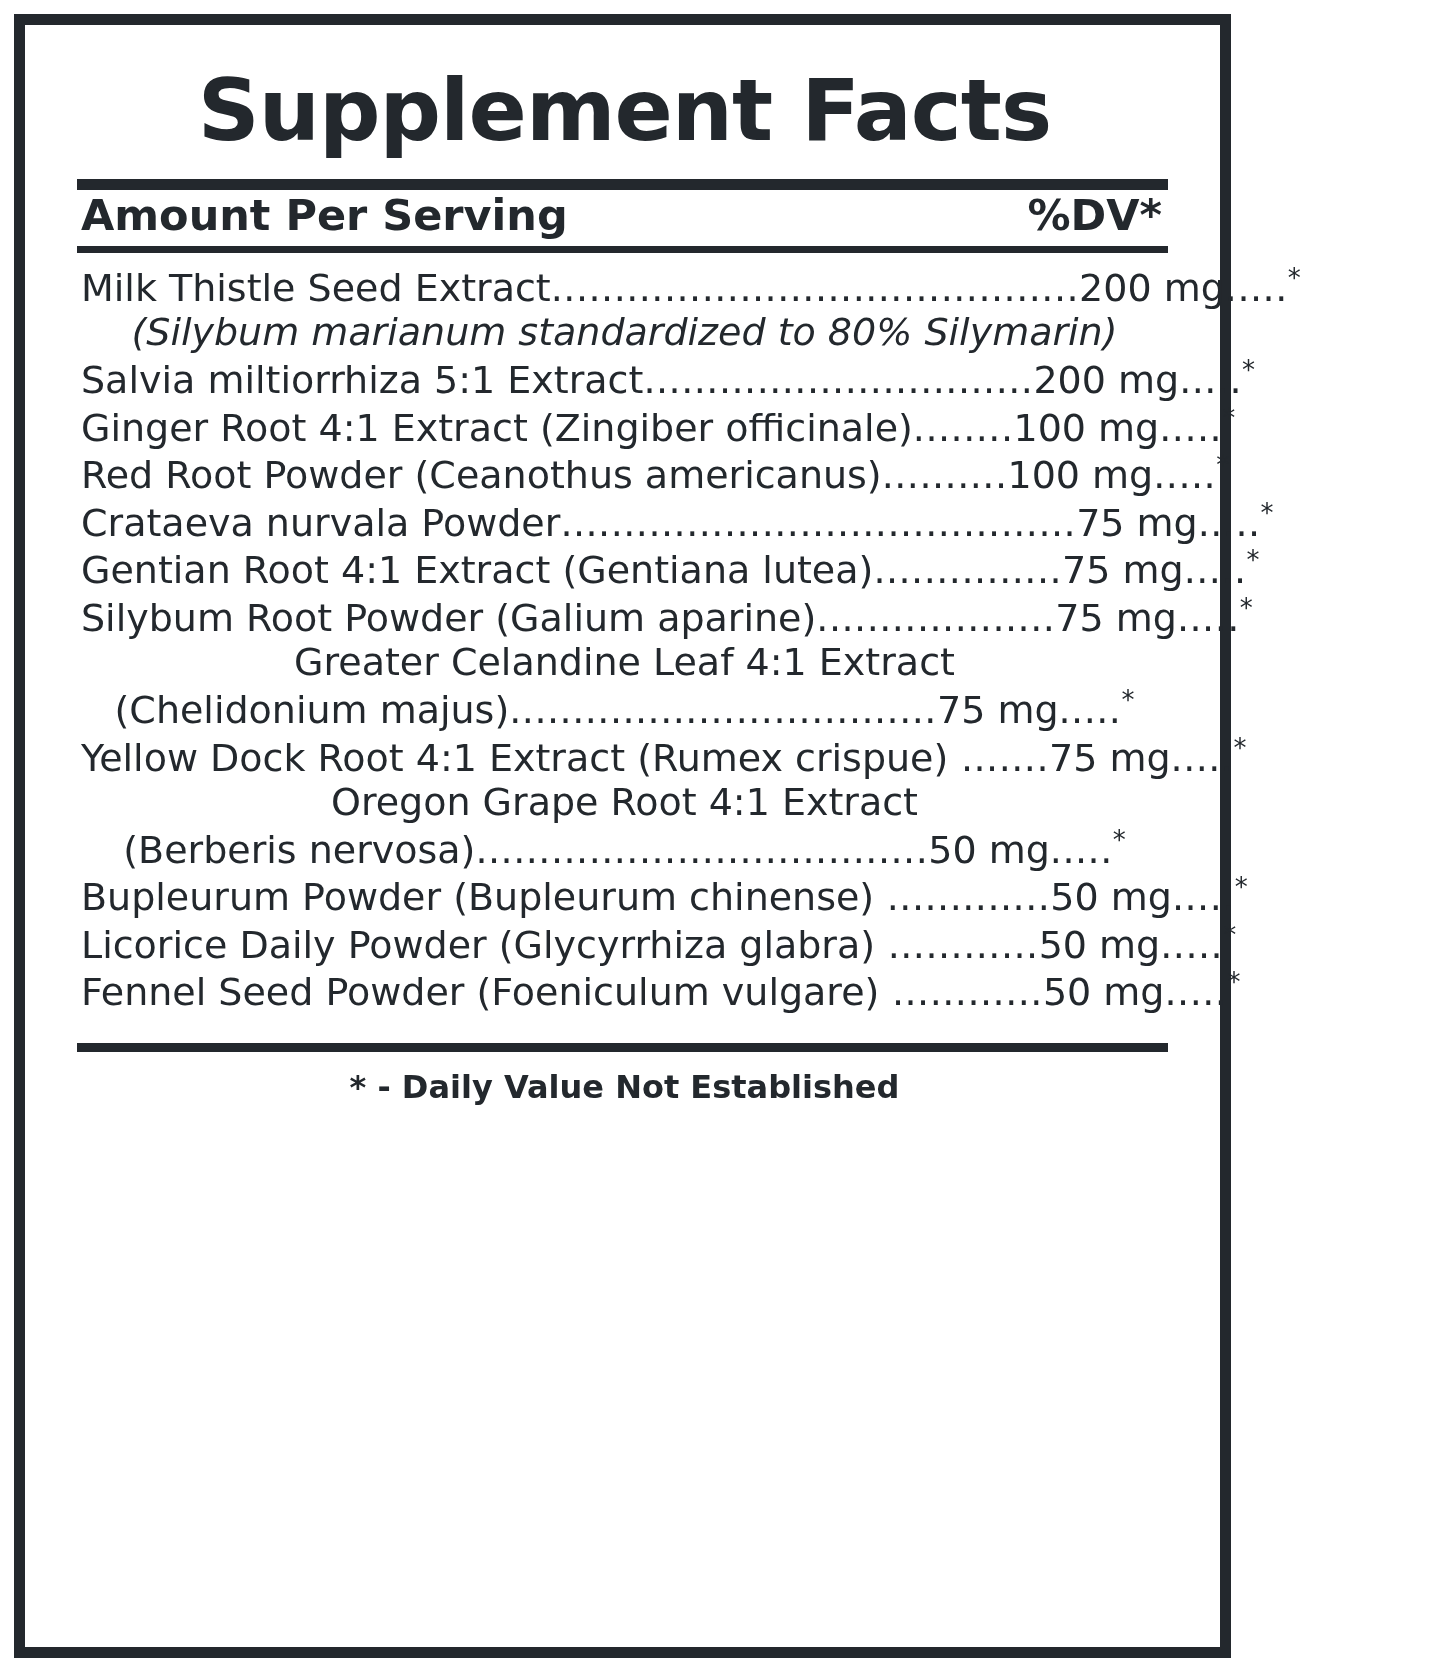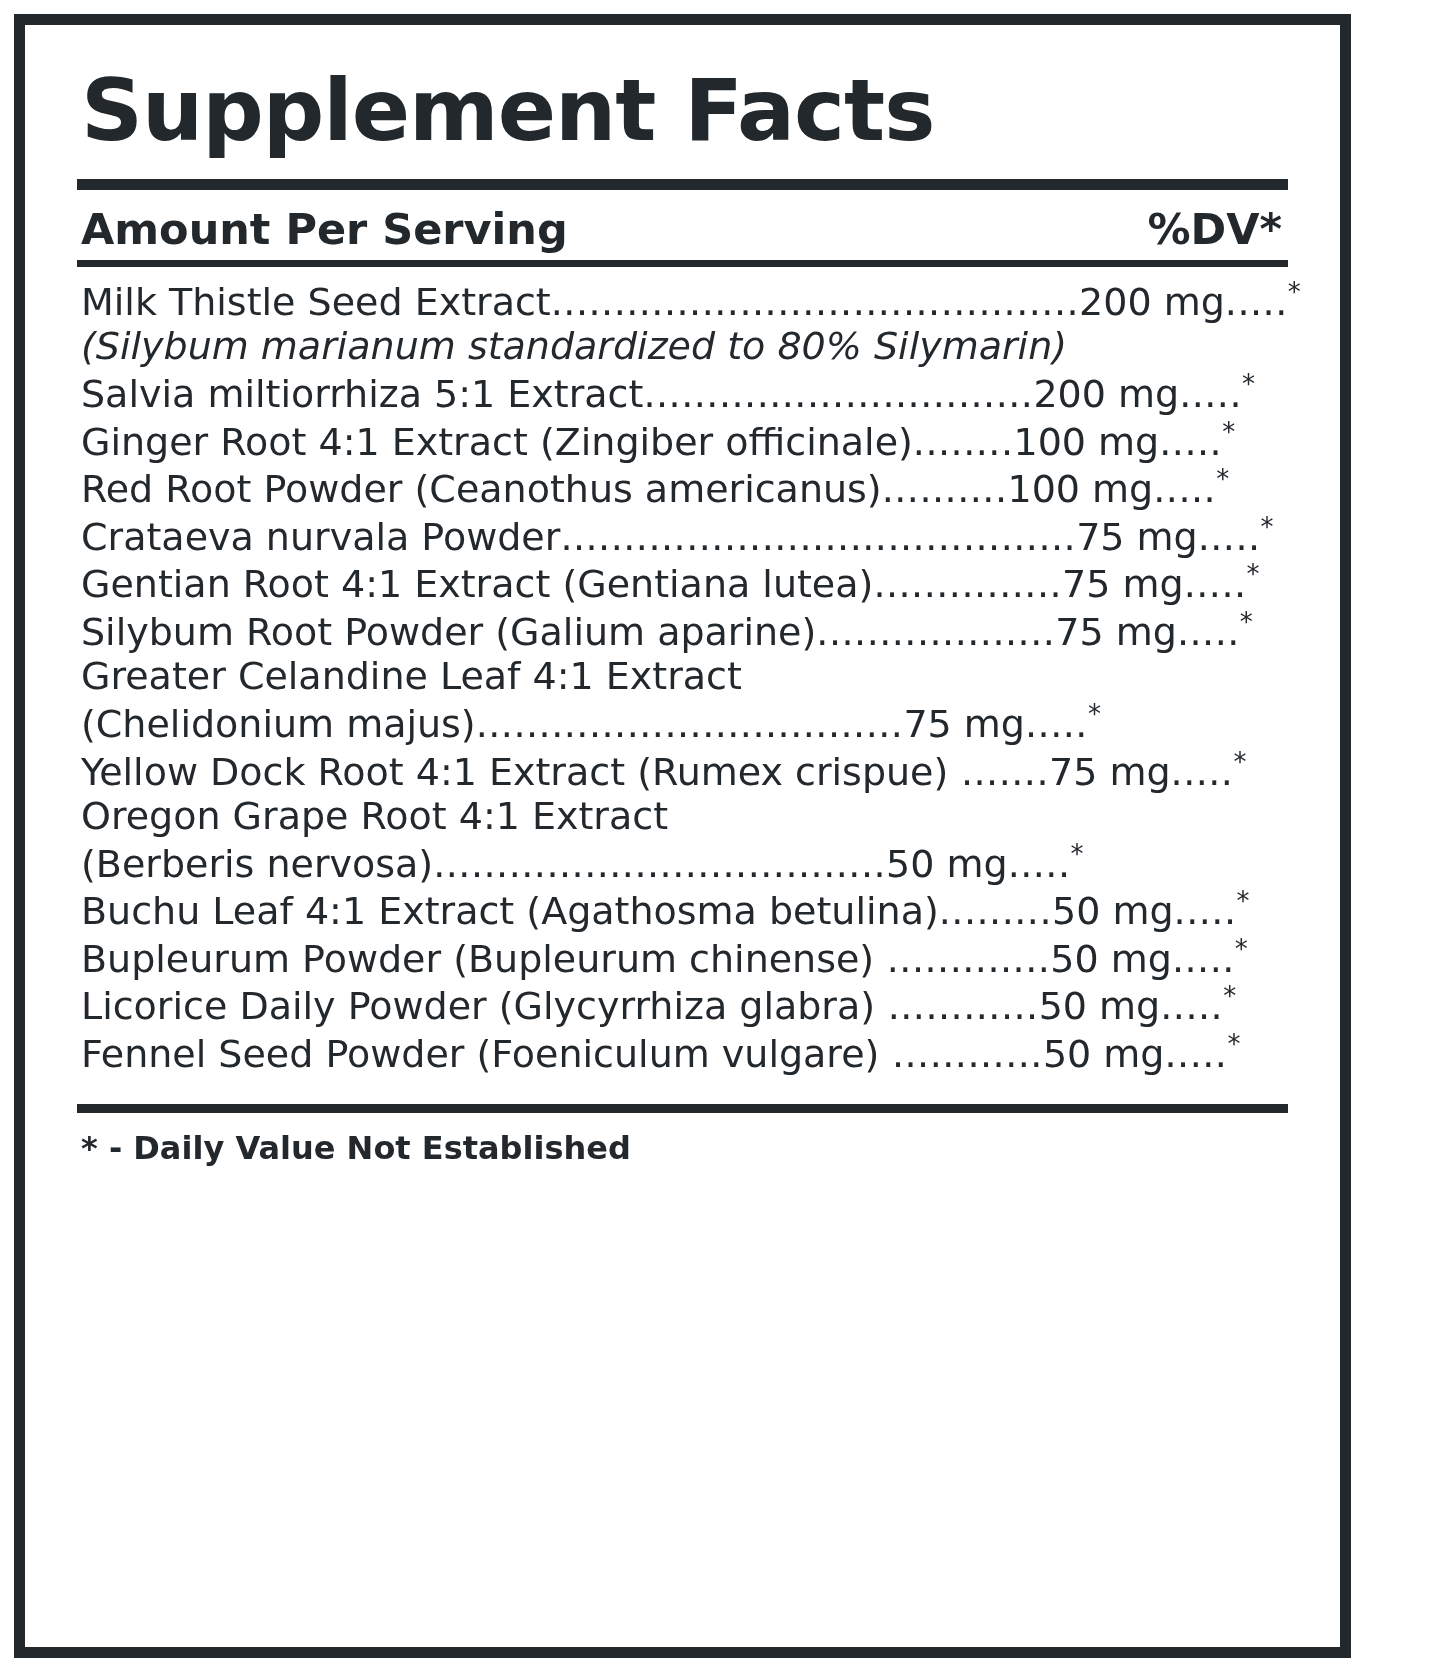--- a/index.html
+++ b/index.html
@@ -11,25 +11,26 @@
   body {
     width: 1445px;
     height: 1672px;
     font-family: "DejaVu Sans", sans-serif;
     color: #23282d;
   }
   .panel {
     position: absolute;
     left: 14px;
     top: 14px;
-    width: 1337px;
+    width: 1217px;
     height: 1644px;
     border: 11px solid #23282d;
     background: #ffffff;
     padding: 0 52px;
+    text-align: center;
   }
   .title {
     font-size: 86px;
     font-weight: 700;
     letter-spacing: -1px;
     line-height: 1.0;
     margin: 42px 0 0 4px;
     white-space: nowrap;
   }
   .serving-block {
@@ -53,21 +54,20 @@
     height: 7px;
     background: #23282d;
     margin-top: 6px;
   }
   .amount-row {
     display: flex;
     justify-content: space-between;
     align-items: baseline;
     font-size: 43px;
     font-weight: 700;
-    margin-top: 14px;
     padding: 0 6px 0 4px;
   }
   .ingredients {
     margin-top: 10px;
   }
   .ing {
     font-size: 38px;
     line-height: 1.18;
     margin-left: 4px;
     white-space: nowrap;
@@ -164,23 +164,20 @@
       <span>Yellow Dock Root 4:1 Extract </span><span class="it">(Rumex crispue)</span><span class="dots"> .......</span><span class="amt">75 mg</span><span class="dots">.....</span><span class="star">*</span>
     </div>
 
     <div class="ing">
       <span>Oregon Grape Root 4:1 Extract</span>
     </div>
     <div class="ing">
       <span class="it">(Berberis nervosa)</span><span class="dots">....................................</span><span class="amt">50 mg</span><span class="dots">.....</span><span class="star">*</span>
     </div>
 
-    <div class="ing">
-      <span>Buchu Leaf 4:1 Extract (Agathosma betulina)</span><span class="dots">.........</span><span class="amt">50 mg</span><span class="dots">.....</span><span class="star">*</span>
-    </div>
 
     <div class="ing">
       <span>Bupleurum Powder (Bupleurum chinense)</span><span class="dots"> .............</span><span class="amt">50 mg</span><span class="dots">.....</span><span class="star">*</span>
     </div>
 
     <div class="ing">
       <span>Licorice Daily Powder (Glycyrrhiza glabra)</span><span class="dots"> ............</span><span class="amt">50 mg</span><span class="dots">.....</span><span class="star">*</span>
     </div>
 
     <div class="ing">

